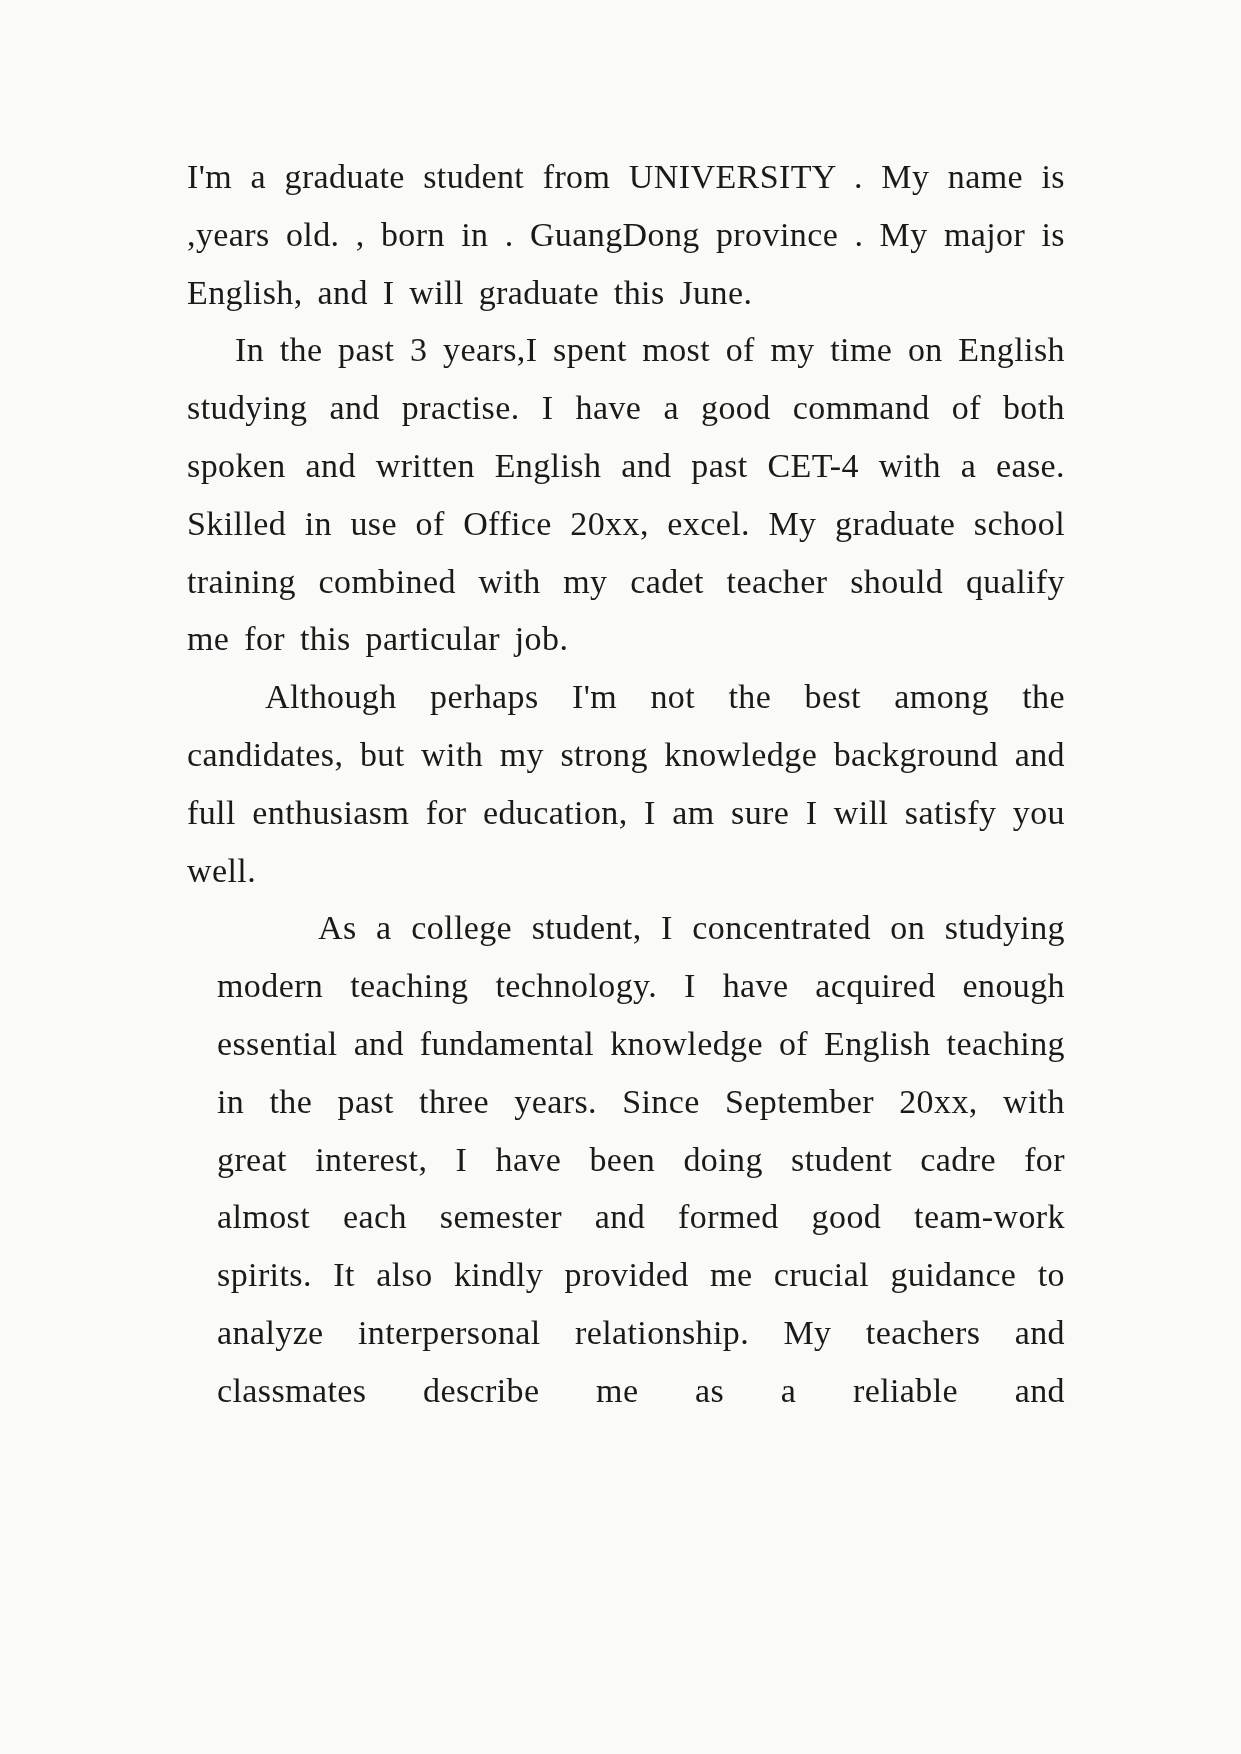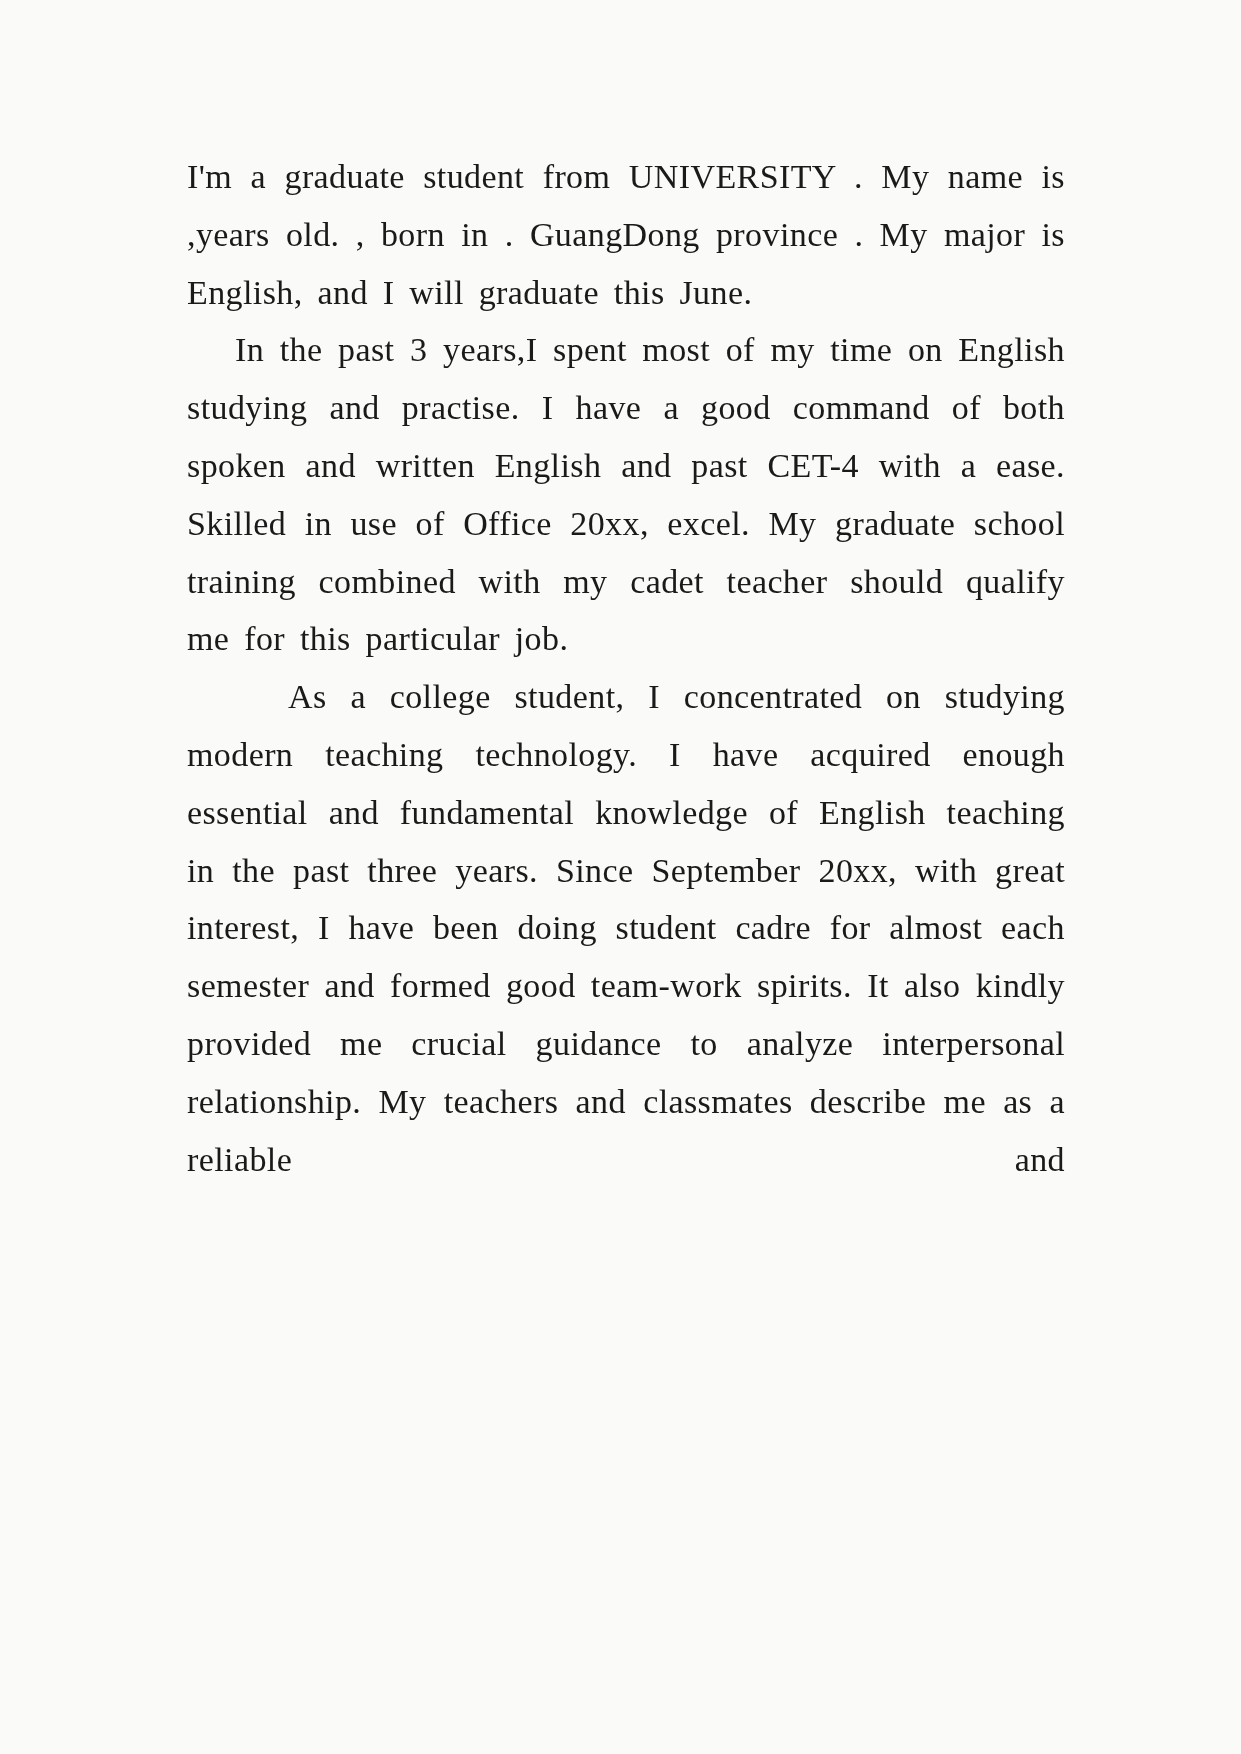--- a/index.html
+++ b/index.html
@@ -25,26 +25,27 @@
     font-size: 34px;
     line-height: 57.8px;
     color: #1a1a1a;
     text-align: justify;
     word-spacing: 6px;
     letter-spacing: 0.4px;
   }
   .indent-none { text-indent: 0; }
   .indent-sm   { text-indent: 48px; font-family: Liberation Serif, serif; }
   .indent-md   { text-indent: 78px; }
-  .indent-lg   { text-indent: 101px; }
+  .indent-lg   { text-indent: 101px; margin-left: 30px; }
   
   .justify-last { text-align-last: justify; }
 </style>
 </head>
 <body>
 
 <main class="page">
   <article>
     <p class="para indent-none">I'm a graduate student from UNIVERSITY . My name is ,years old. , born in . GuangDong province . My major is English, and I will graduate this June.</p>
     <p class="para indent-sm">In the past 3 years,I spent most of my time on English studying and practise. I have a good command of both spoken and written English and past CET-4 with a ease. Skilled in use of Office 20xx, excel. My graduate school training combined with my cadet teacher should qualify me for this particular job.</p>
+    <p class="para indent-md">Although perhaps I'm not the best among the candidates, but with my strong knowledge background and full enthusiasm for education, I am sure I will satisfy you well.</p>
     <p class="para indent-lg justify-last">As a college student, I concentrated on studying modern teaching technology. I have acquired enough essential and fundamental knowledge of English teaching in the past three years. Since September 20xx, with great interest, I have been doing student cadre for almost each semester and formed good team-work spirits. It also kindly provided me crucial guidance to analyze interpersonal relationship. My teachers and classmates describe me as a reliable and</p>
   </article>
 </main>
 
 </body></html>

